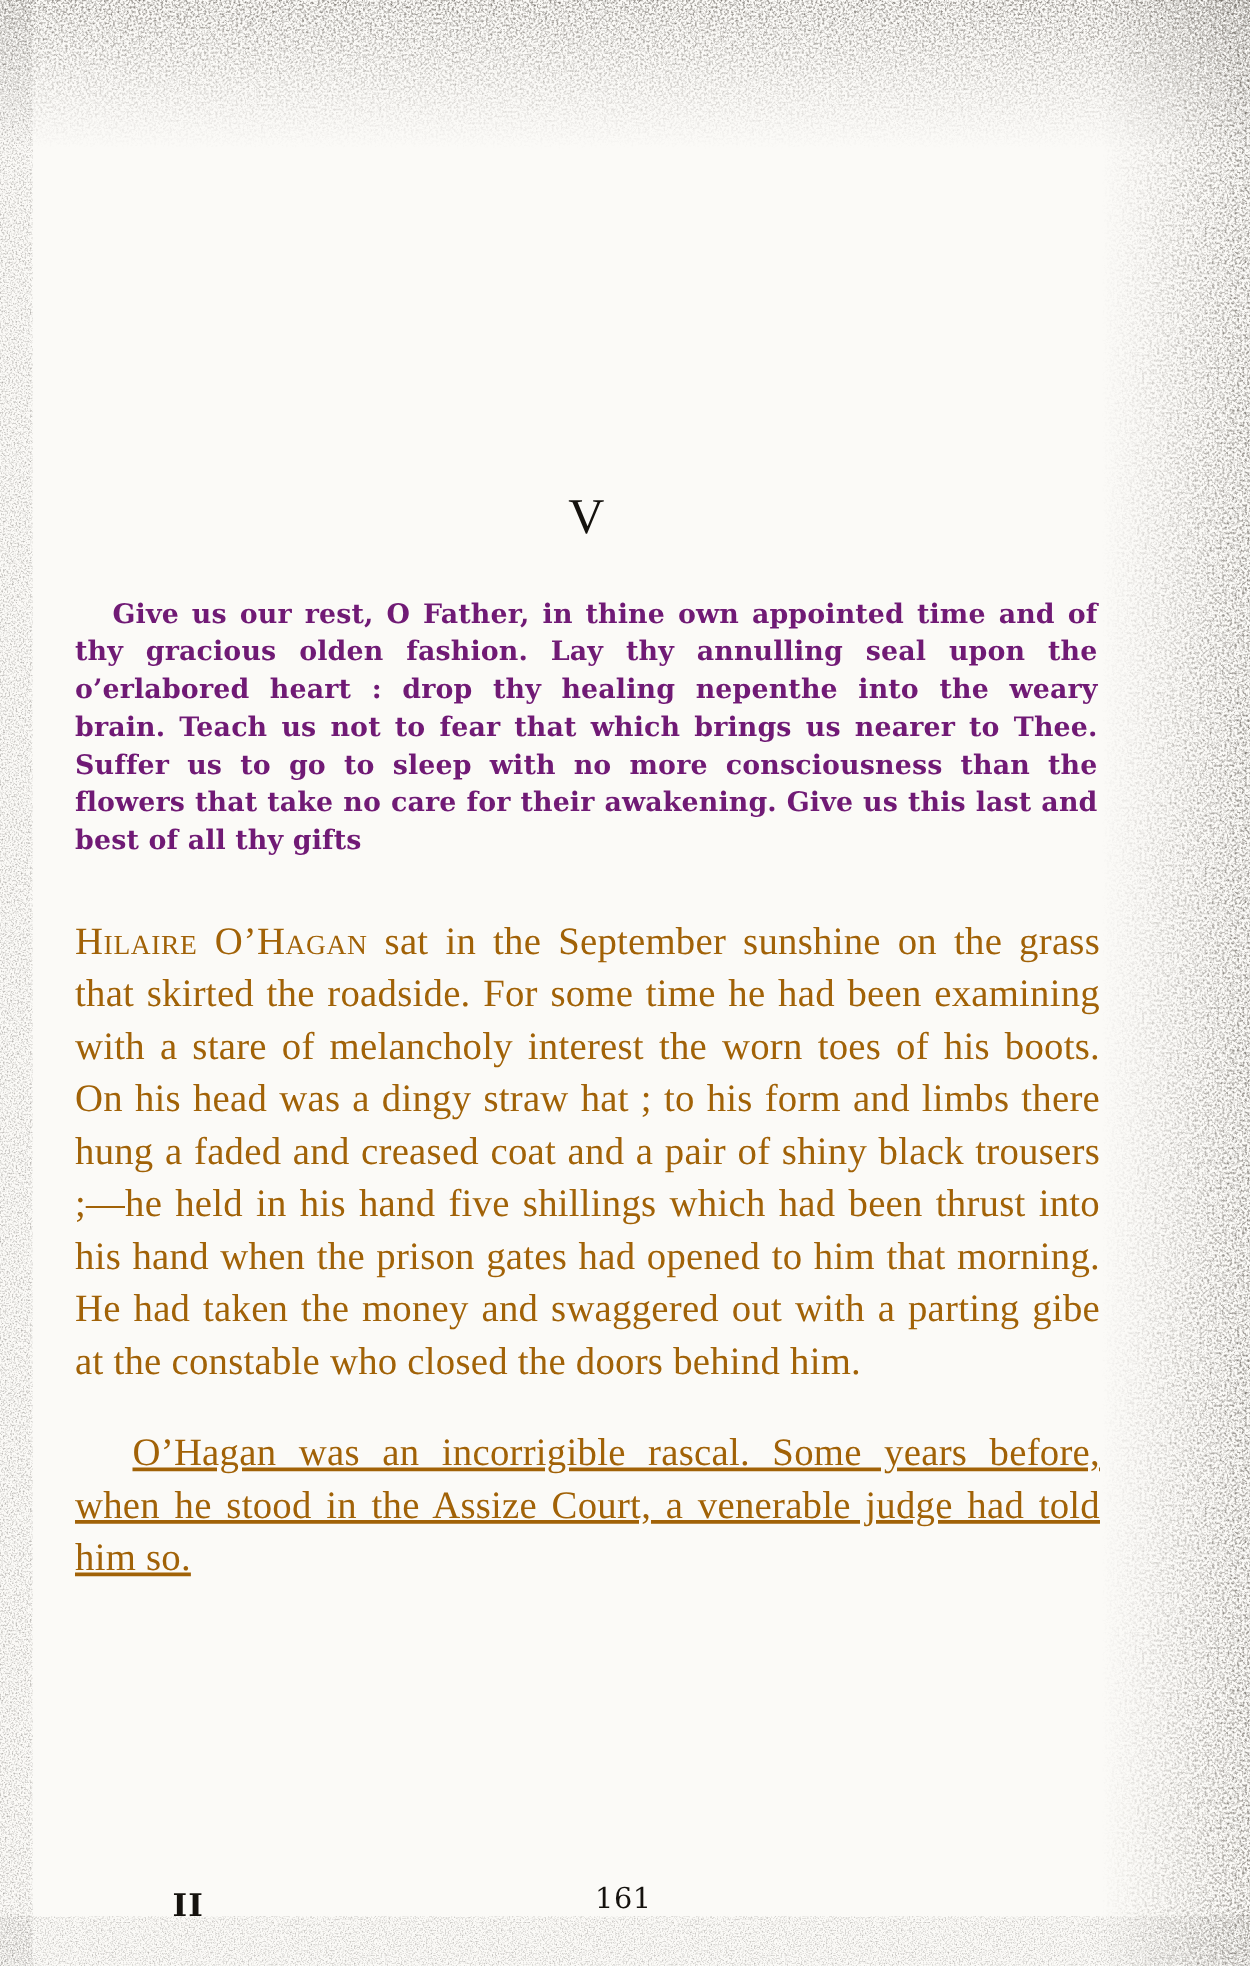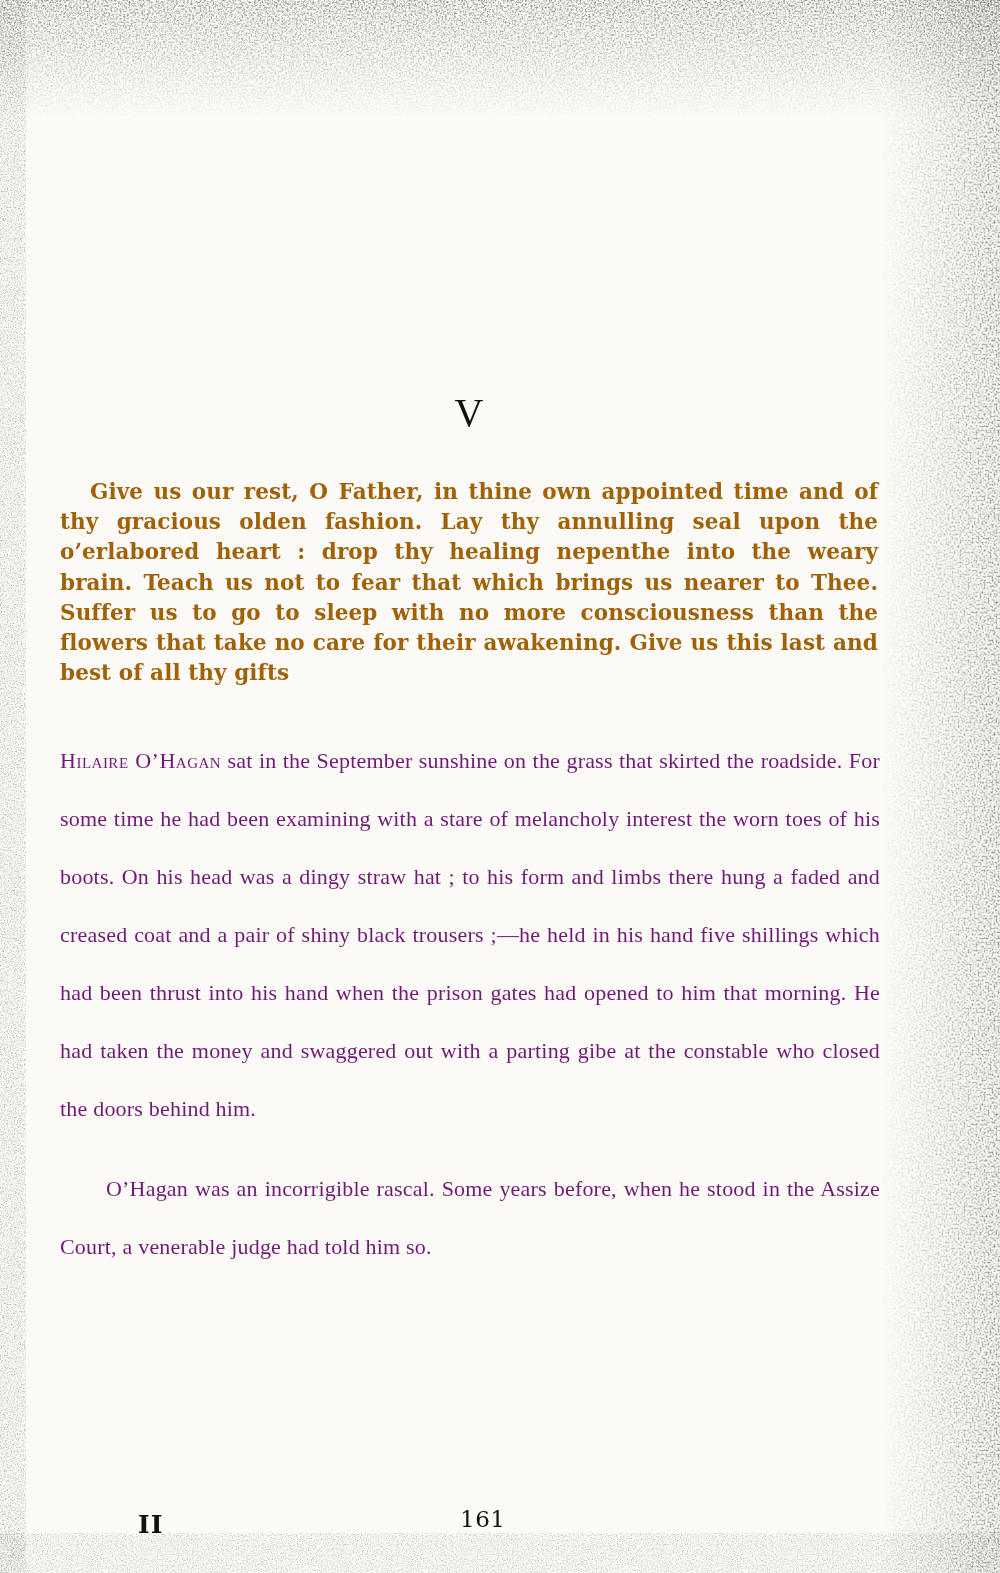--- a/index.html
+++ b/index.html
@@ -81,39 +81,40 @@
   .epigraph {
     margin-top: 44px;
     font-family: "DejaVu Serif", serif;
     font-weight: bold;
     font-size: 21.5px;
     line-height: 30.2px;
     text-align: justify;
     text-indent: 30px;
     width: 818px;
     letter-spacing: .1px;
-    color: #a16207;
+    color: #701a75;
   }
   .epigraph .lastline {
     display: block;
     text-indent: 0;
   }
 
   .body-para {
-    font-size: 22px;
-    line-height: 58px;
+    font-size: 31px;
+    line-height: 42px;
     text-align: justify;
     text-justify: inter-word;
     margin-top: 44px;
     letter-spacing: .2px;
-    color: #701a75;
+    color: #a16207;
   }
   .body-para.second {
     margin-top: 18px;
     text-indent: 46px;
+    text-decoration: underline;
   }
   .smallcaps {
     font-variant: small-caps;
     letter-spacing: .5px;
   }
 
   
   .footer {
     position: absolute;
     left: 60px;
@@ -125,21 +126,21 @@
     position: absolute;
     left: 78px;
     bottom: 0;
     font-family: "DejaVu Serif", serif;
     font-weight: bold;
     font-size: 25px;
     letter-spacing: 1px;
   }
   .folio {
     position: absolute;
-    left: 400px;
+    left: 416px;
     bottom: 7px;
     font-family: "DejaVu Serif", serif;
     font-size: 23px;
     letter-spacing: .5px;
   }
 </style>
 </head>
 <body>
 
 <div class="page">

